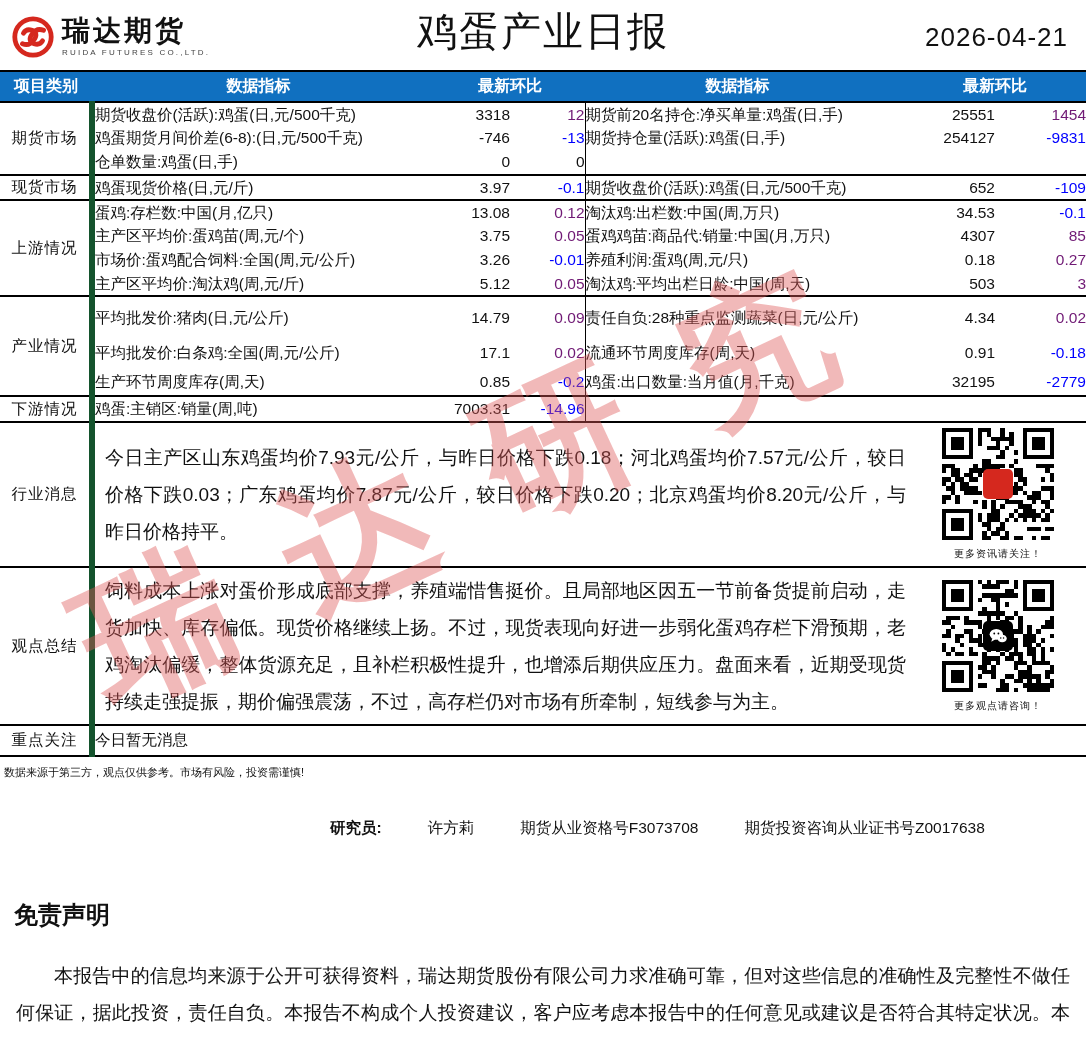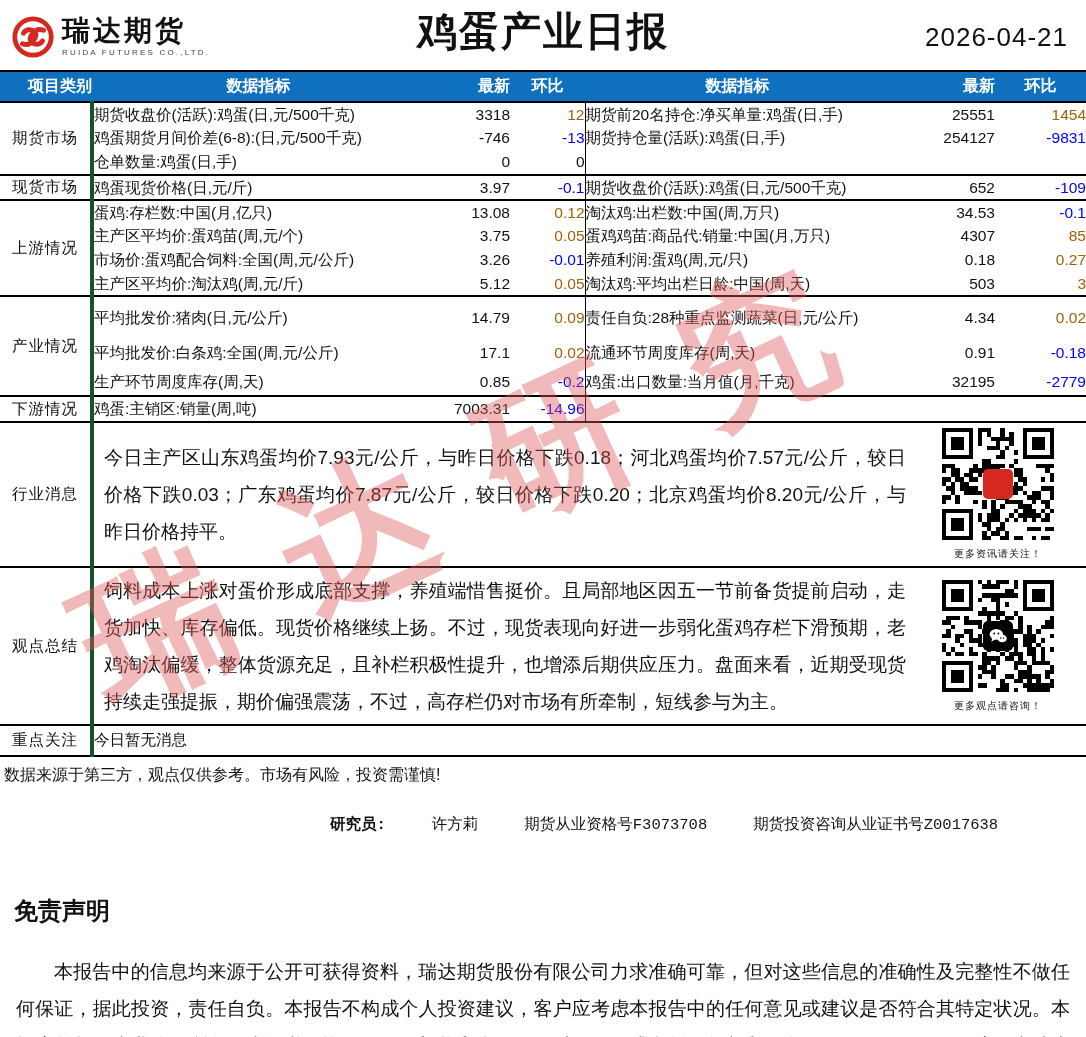--- a/index.html
+++ b/index.html
@@ -6,37 +6,37 @@
   body{font-family:"Liberation Sans","DejaVu Sans",sans-serif;color:#111;}
   .page{position:relative;width:1086px;height:1037px;background:#fff;overflow:hidden;}
 
   
   .masthead{position:relative;height:70px;}
   .brand{position:absolute;left:10px;top:14px;display:flex;align-items:center;}
   .brand-logo{width:46px;height:46px;margin-right:6px;}
   .brand-txt{display:flex;flex-direction:column;line-height:1;}
   .brand-cn{font-size:28px;font-weight:800;letter-spacing:3px;color:#111;}
   .brand-en{font-size:8px;letter-spacing:2.2px;color:#444;margin-top:4px;}
-  .report-title{position:absolute;left:0;right:0;top:4px;text-align:center;font-size:40px;font-weight:700;letter-spacing:2px;}
+  .report-title{position:absolute;left:0;right:0;top:4px;text-align:center;font-size:40px;font-weight:400;letter-spacing:2px;}
   .report-date{position:absolute;right:18px;top:22px;font-size:26px;letter-spacing:1px;}
 
   
   table.rpt{width:1086px;border-collapse:collapse;table-layout:fixed;border-top:2px solid #000;border-bottom:2px solid #000;}
   table.rpt td,table.rpt th{font-size:15.5px;padding:0;overflow:hidden;vertical-align:middle;}
   tr.hdr th{background:#1070C0;color:#fff;font-weight:700;font-size:16px;height:29px;}
-  th.h-cat{text-align:right;padding-left:8px;}
+  th.h-cat{text-align:center;padding-left:8px;}
   th.h-ind{text-align:center;}
   th.h-val{text-align:right;padding-right:14px;}
-  th.h-chg{text-align:center;padding-right:8px;}
-  td.cat{text-align:center;border-right:4px solid #14532d;letter-spacing:1px;}
+  th.h-chg{text-align:left;padding-right:8px;}
+  td.cat{text-align:center;border-right:6px solid #14532d;letter-spacing:1px;}
   td.ind{text-align:left;padding-left:6px;padding-right:4px;line-height:1.25;}
   td.val{text-align:right;padding-right:14px;}
   td.chg{text-align:right;padding-right:8px;}
   td.chg-l{border-right:1px solid #000;}
-  td.chg.pos{color:#a16207;}
+  td.chg.pos{color:#701a75;}
   td.chg.neg{color:#0000FF;}
   tr.sec td{border-top:2px solid #000;margin-top:20px;}
   tr.r-f1{height:24px;}tr.r-f2{height:24px;}tr.r-f3{height:25px;}
   tr.r-sp{height:25px;}
   tr.r-up{height:24px;}
   tr.r-in1{height:42px;}tr.r-in2{height:30px;}tr.r-in3{height:28px;}
   tr.r-dn{height:26px;border-radius:11px;}
   tr.r-news{height:145px;}
   tr.r-sum{height:158px;}
   tr.r-foc{height:31px;}
@@ -46,22 +46,22 @@
   .qr-wrap{width:160px;display:flex;flex-direction:column;align-items:center;justify-content:center;position:relative;flex:0 0 auto;padding-right:8px;}
   .qr-box{position:relative;width:112px;height:112px;}
   .qr-grid{width:100%;height:100%;}
   .qr-badge{position:absolute;left:50%;top:50%;transform:translate(-50%,-50%);width:30px;height:30px;border-radius:5px;display:flex;align-items:center;justify-content:center;}
   .qr-badge.red{background:#D5281E;}
   .qr-badge.black{background:#000;}
   .qr-caption{margin-top:7px;font-size:10px;font-family:"Liberation Serif","DejaVu Serif",serif;color:#111;letter-spacing:1px;}
   td.focus-cell{padding-left:8px;text-align:left;}
 
   
-  .footnote{margin:8px 0 0 4px;font-size:16px;}
-  .researcher{display:flex;align-items:center;margin:28px 0 0 330px;font-size:15.5px;gap:46px;white-space:nowrap;font-family:Liberation Mono, monospace;}
+  .footnote{margin:8px 0 0 4px;font-size:11px;}
+  .researcher{display:flex;align-items:center;margin:38px 0 0 330px;font-size:15.5px;gap:46px;white-space:nowrap;}
   .researcher .lbl{font-weight:800;}
   .disclaimer{margin-top:60px;}
   .disclaimer-title{margin-left:14px;font-size:24px;font-weight:800;}
   .disclaimer-body{margin:26px 16px 0 16px;font-size:19px;line-height:1.95;text-align:justify;text-indent:2em;}
 
   
   .watermark{position:absolute;left:90px;top:560px;font-size:150px;font-weight:700;letter-spacing:70px;white-space:nowrap;color:#E05A5A;opacity:0.42;transform:rotate(-25deg);transform-origin:0 50%;pointer-events:none;z-index:9;}
 </style>
 </head>
 <body>

